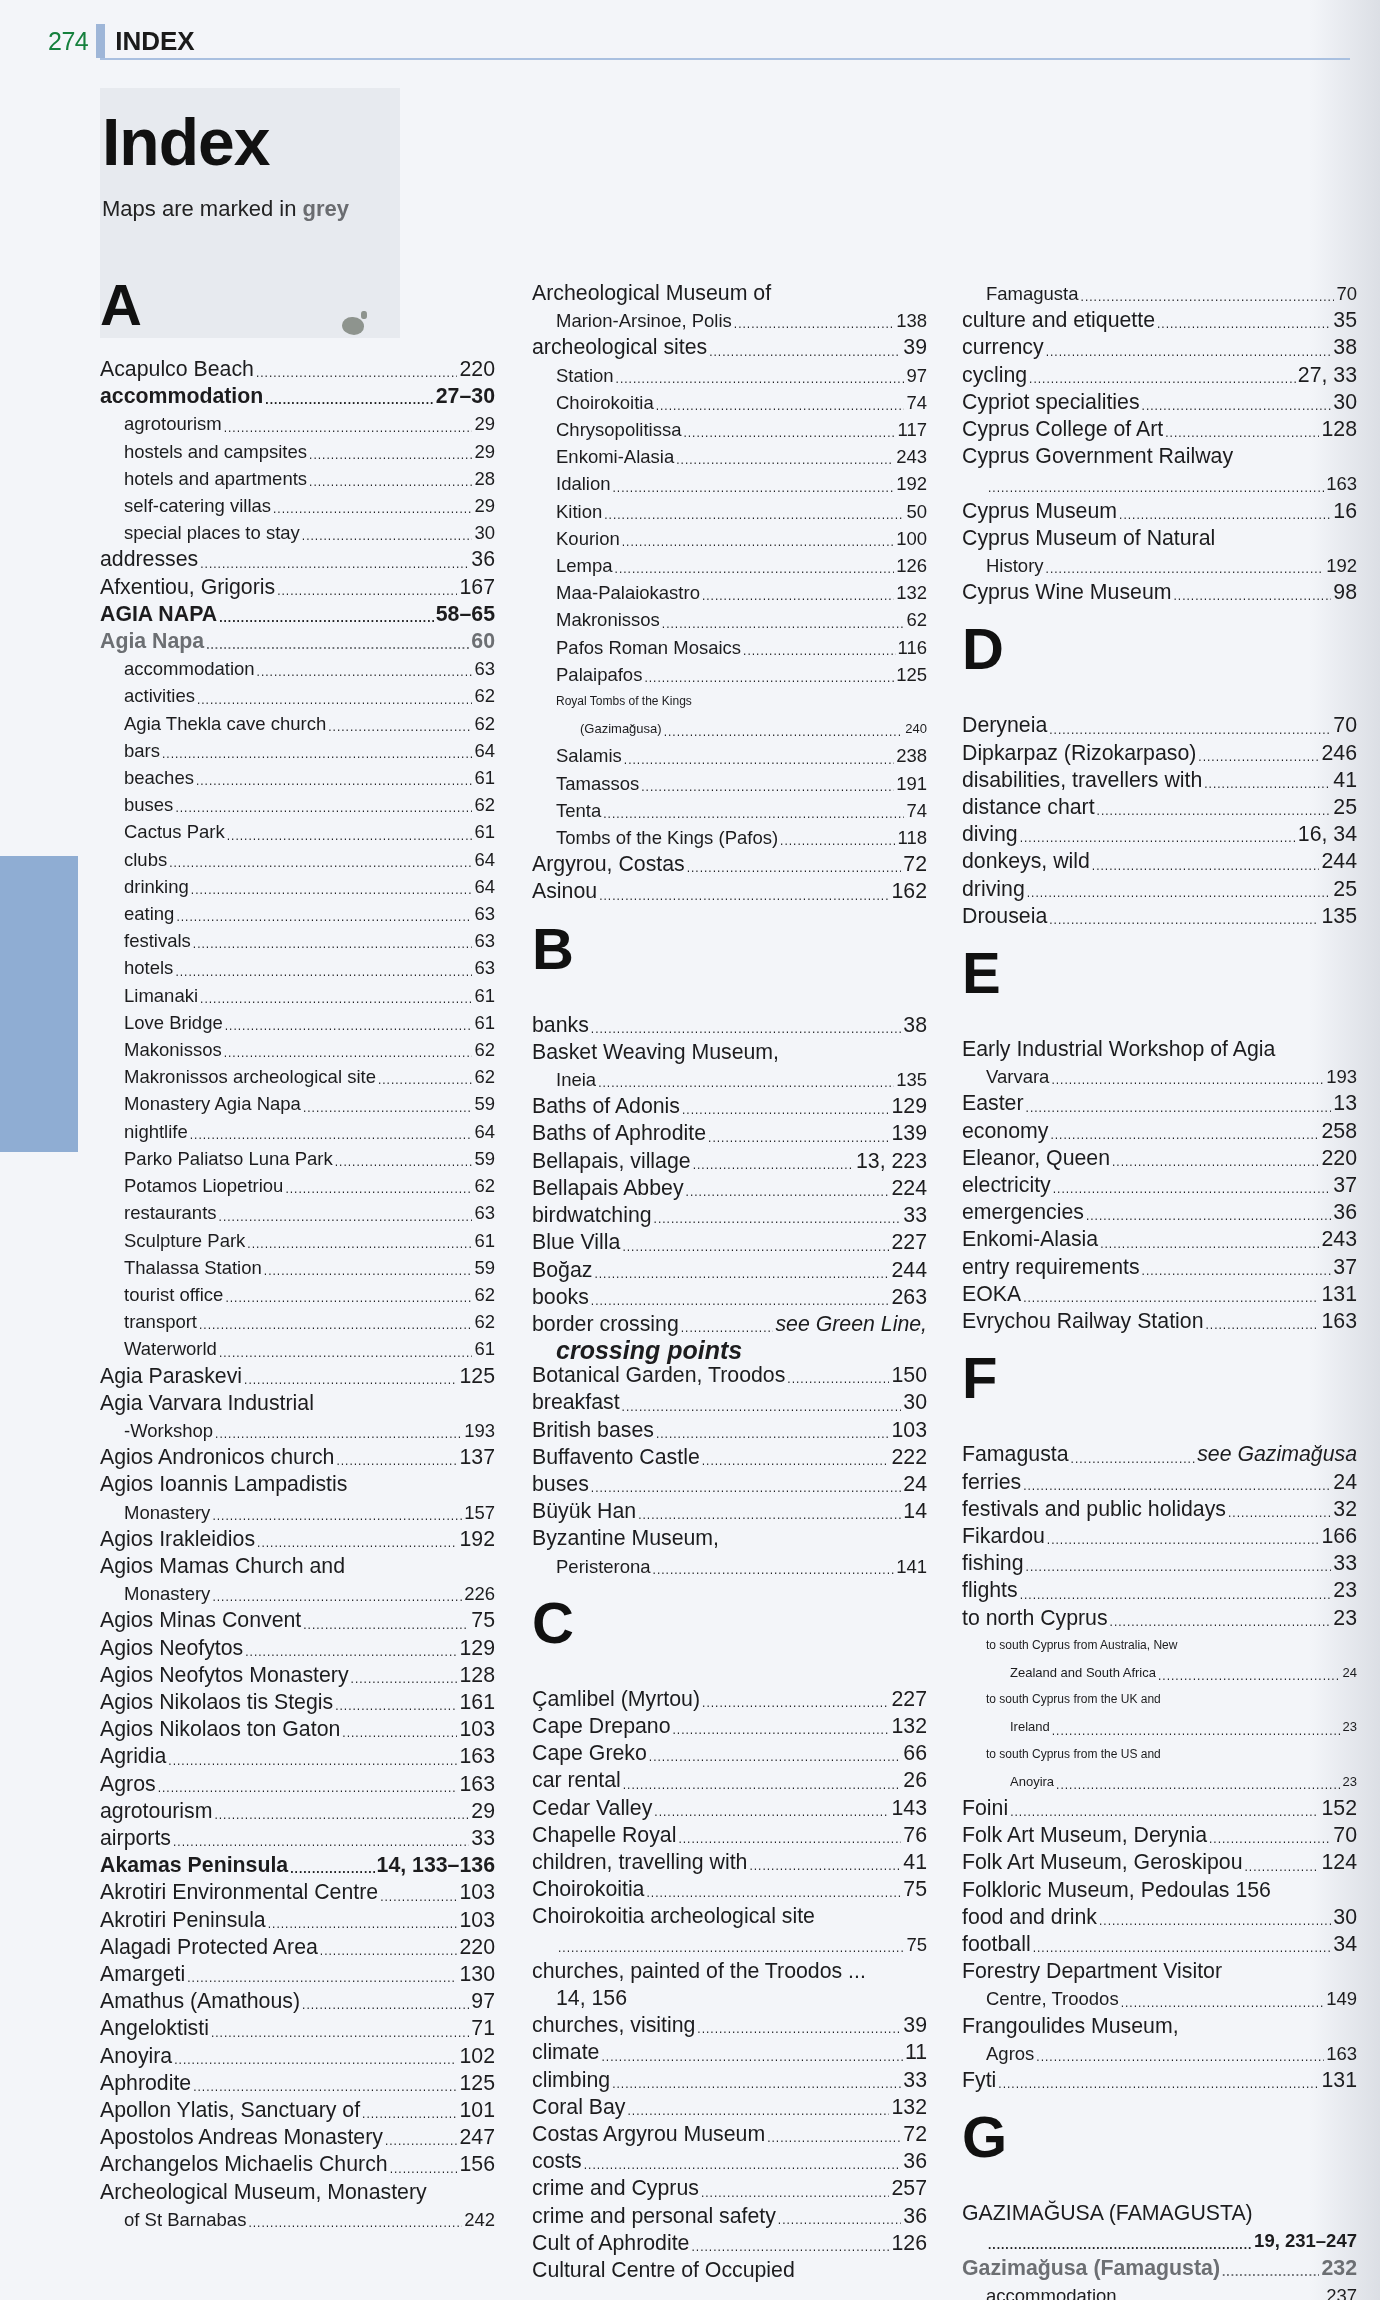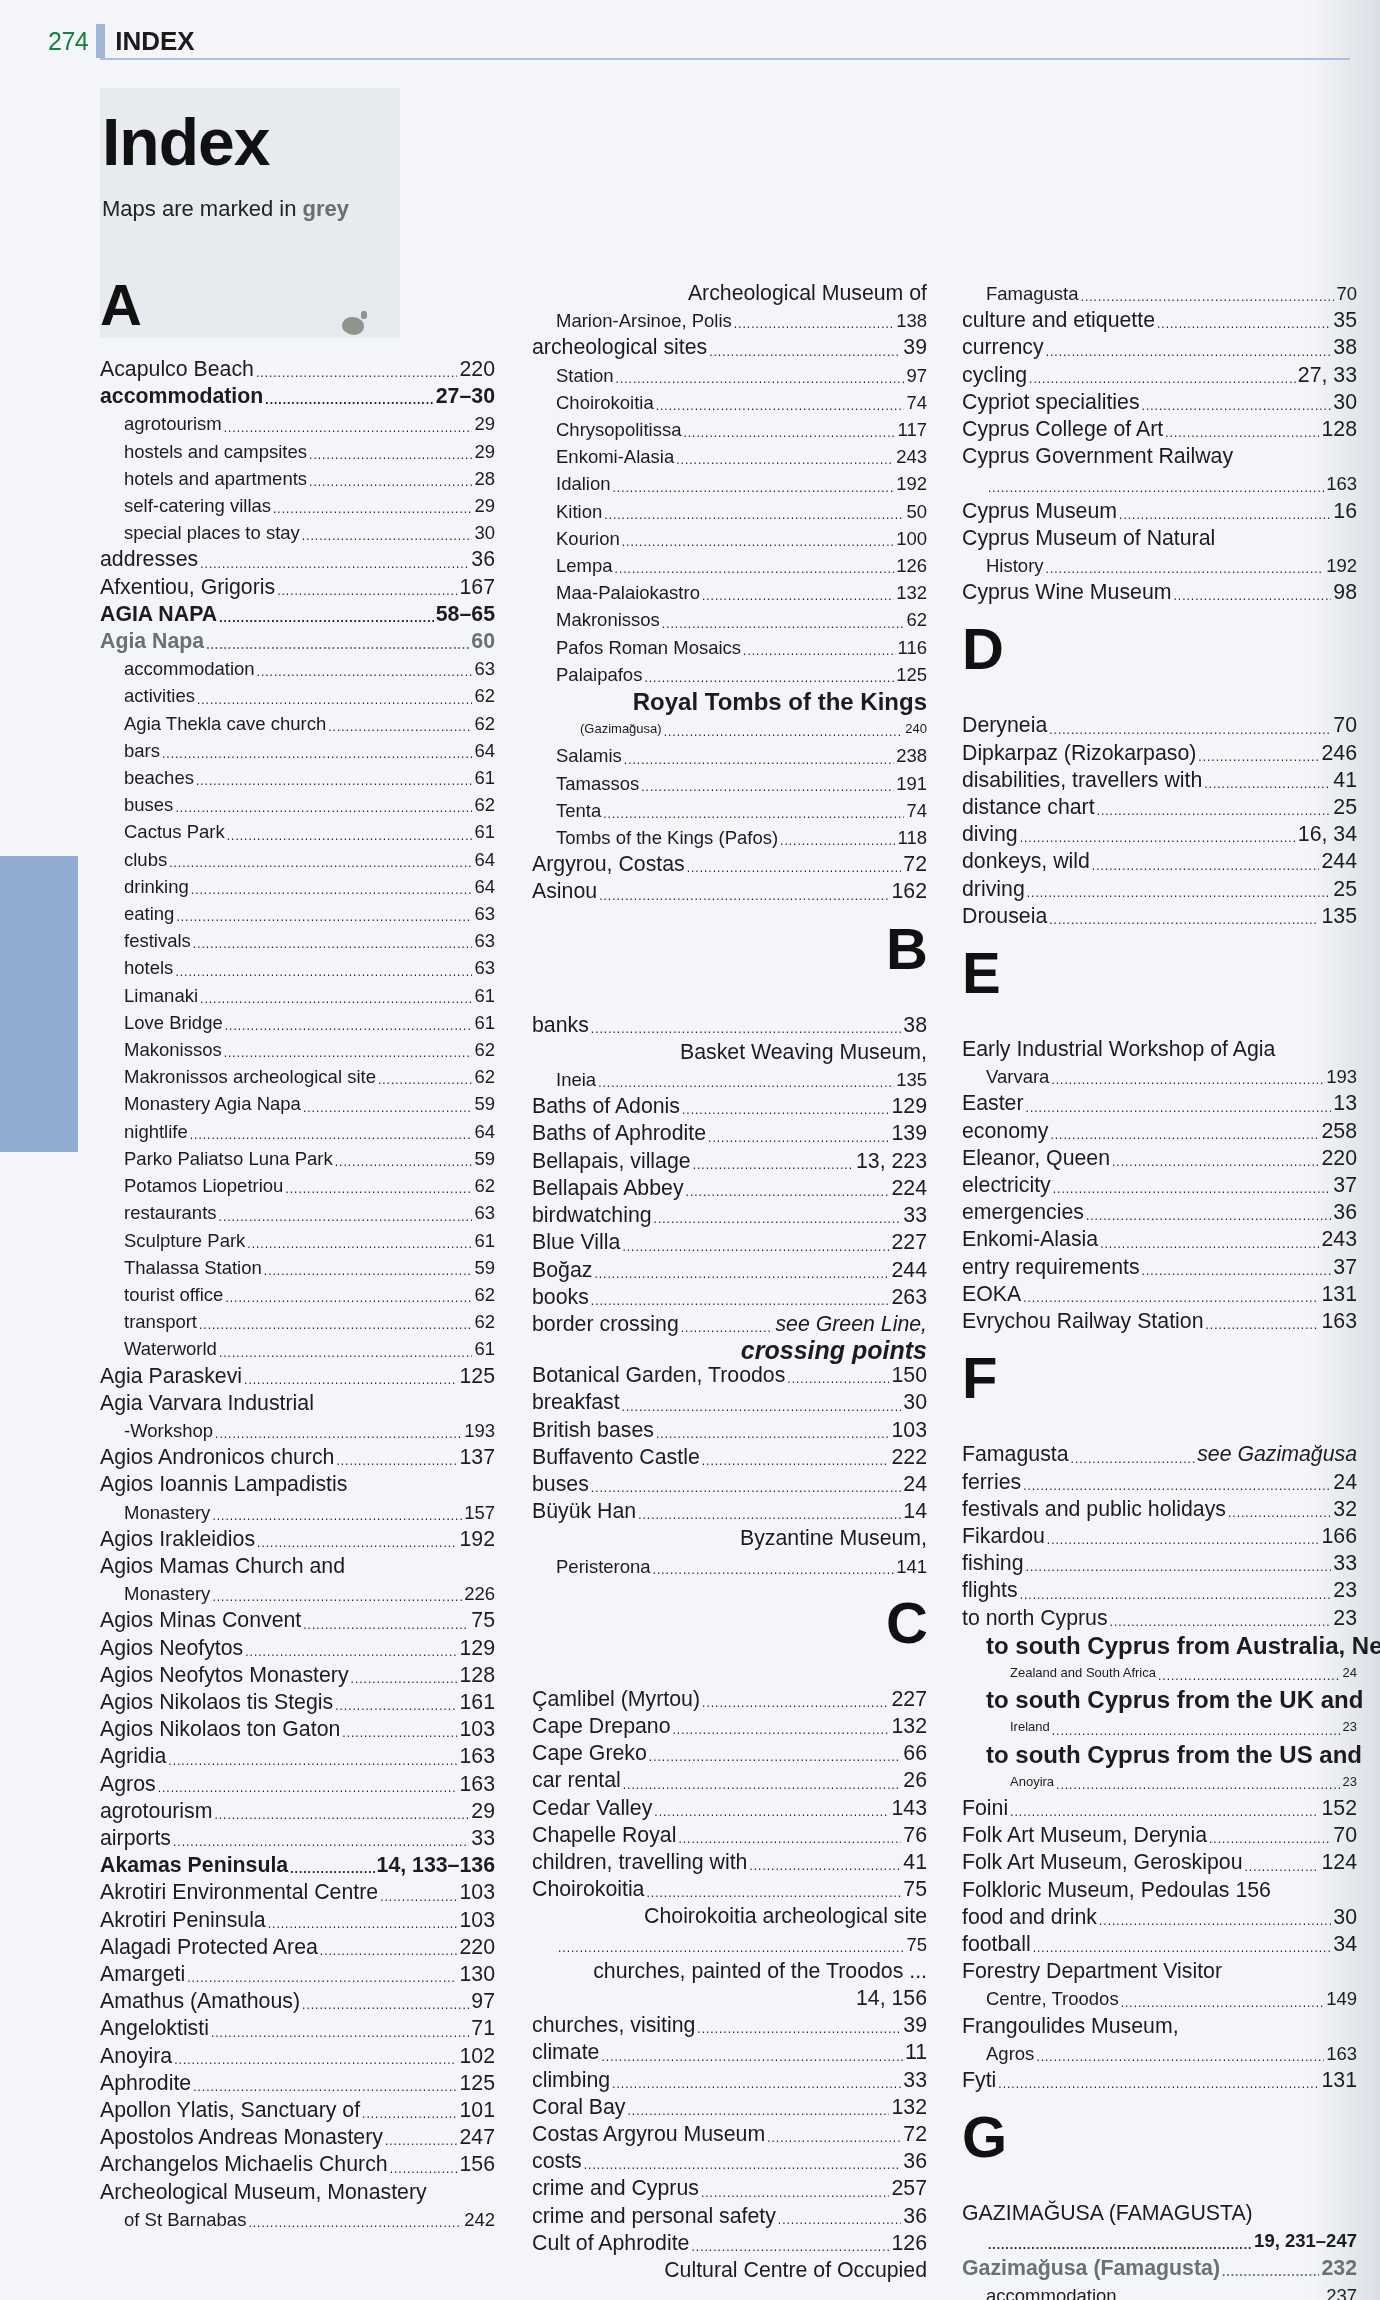--- a/index.html
+++ b/index.html
@@ -44,21 +44,21 @@
   .map-blob:after {
     content: ""; position: absolute; right: -3px; top: -6px; width: 6px; height: 8px;
     background: #8e948e; border-radius: 40%;
   }
   .thumb-tab {
     position: absolute; left: 0; top: 856px; width: 78px; height: 296px;
     background: #8fadd3;
   }
   .col { position: absolute; top: 0; width: 395px; }
   .col-a { left: 100px; top: 272px; }
-  .col-b { left: 532px; top: 280px; text-align: right; }
+  .col-b { left: 532px; top: 280px; }
   .col-c { left: 962px; top: 280px; }
   .letter {
     font-size: 58px; font-weight: bold; color: #111; line-height: 1;
     margin: 14px 0 34px 0; letter-spacing: -1px;
   }
   .col-a .letter { margin-top: 4px; margin-bottom: 22px; }
   .entry {
     display: flex; align-items: flex-end; font-size: 21.3px; line-height: 27.2px;
     white-space: nowrap;
   }
@@ -70,21 +70,21 @@
   .entry .dots {
     flex: 1 1 auto; overflow: hidden; margin: 0 2px; color: inherit;
     font-size: 12px; letter-spacing: 1px; line-height: 20px; white-space: nowrap;
   }
   .entry .dots:after { content: "........................................................................................................................................................"; }
   .entry .pages { flex: 0 0 auto; }
   .entry .pages.ital { font-style: italic; }
   .wrapline {
     font-size: 21.3px; line-height: 27.2px; white-space: nowrap;
   }
-  .wrapline.sub { font-size: 24px; padding-left: 24px; font-weight: bold; }
+  .wrapline.sub { font-size: 12px; padding-left: 24px; }
   .cont { padding-left: 24px; }
   .ital-line { font-style: italic; padding-left: 24px; font-size: 25px; line-height: 24px; font-weight: bold; }
 </style>
 </head>
 <body>
 
 <div class="page-shade"></div>
 
 <div class="running-head">
   <span class="page-num">274</span>

